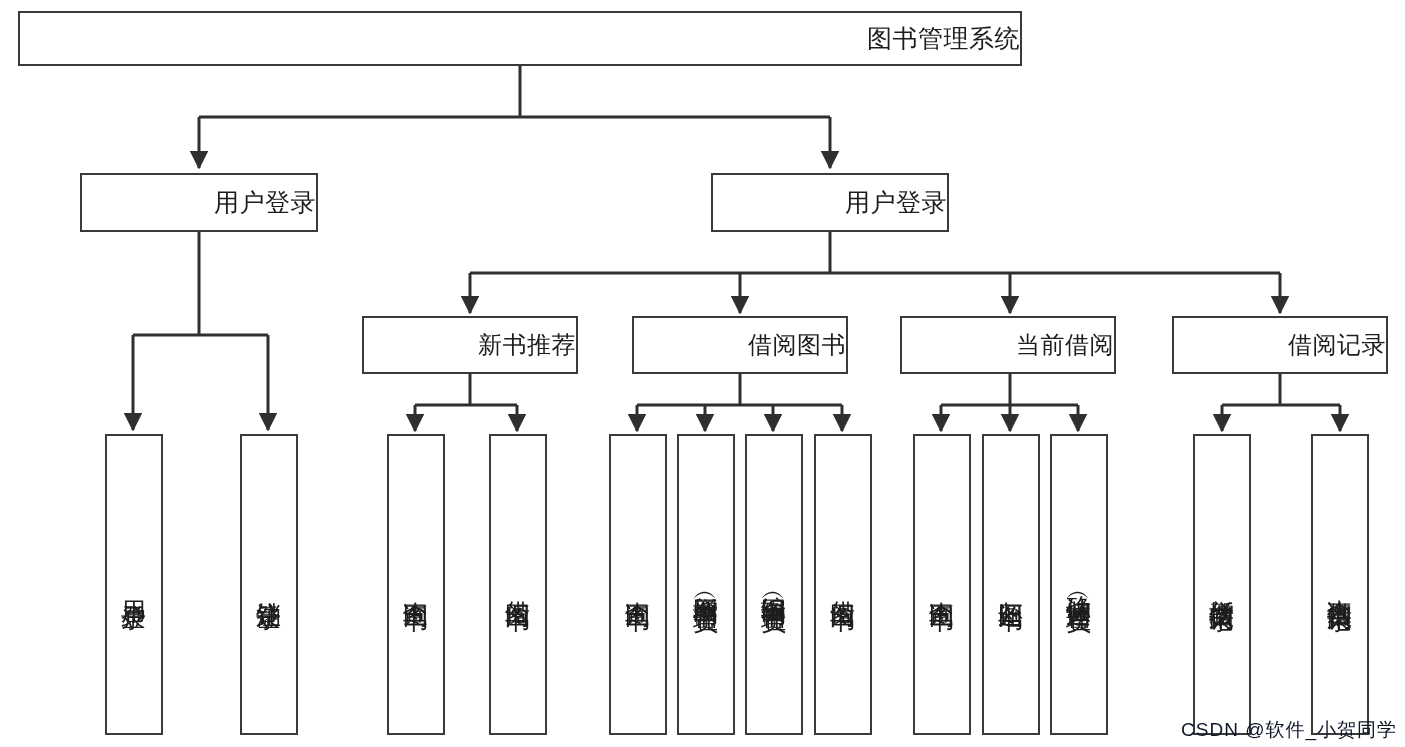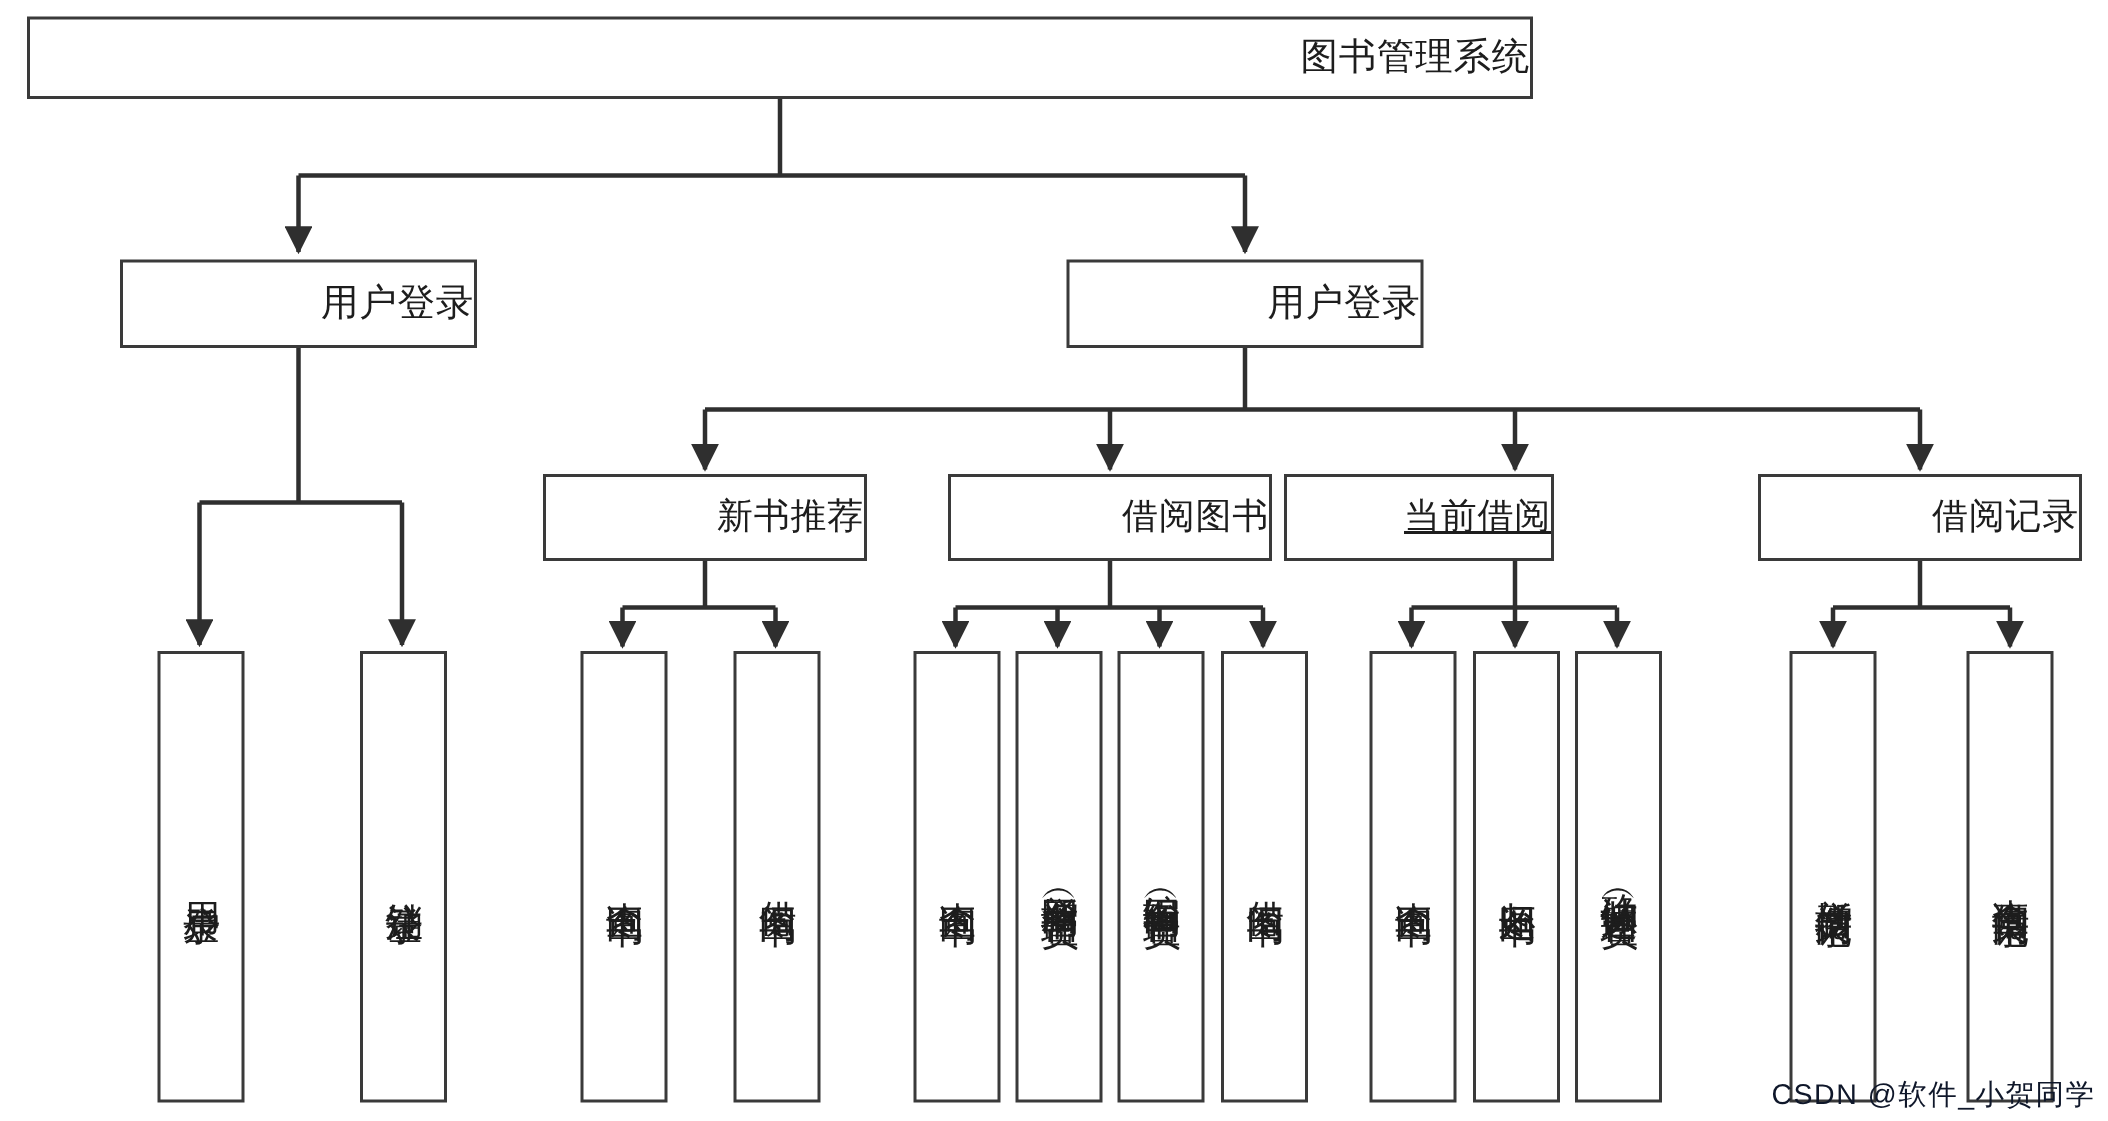--- a/index.html
+++ b/index.html
@@ -140,21 +140,21 @@
   </div>
 
   <div class="node h lvl3" style="left:362px; top:316px; width:216px; height:58px;">
     <span class="label">新书推荐</span>
   </div>
 
   <div class="node h lvl3" style="left:632px; top:316px; width:216px; height:58px;">
     <span class="label">借阅图书</span>
   </div>
 
-  <div class="node h lvl3" style="left:856px; top:316px; width:180px; height:58px;text-decoration:underline;">
+  <div class="node h lvl3" style="left:900px; top:316px; width:216px; height:58px;">
     <span class="label">当前借阅</span>
   </div>
 
   <div class="node h lvl3" style="left:1172px; top:316px; width:216px; height:58px;">
     <span class="label">借阅记录</span>
   </div>
 
   <div class="node v" style="left:105px; top:434px; width:58px; height:301px;">
     <span class="label">用户登录</span>
   </div>

